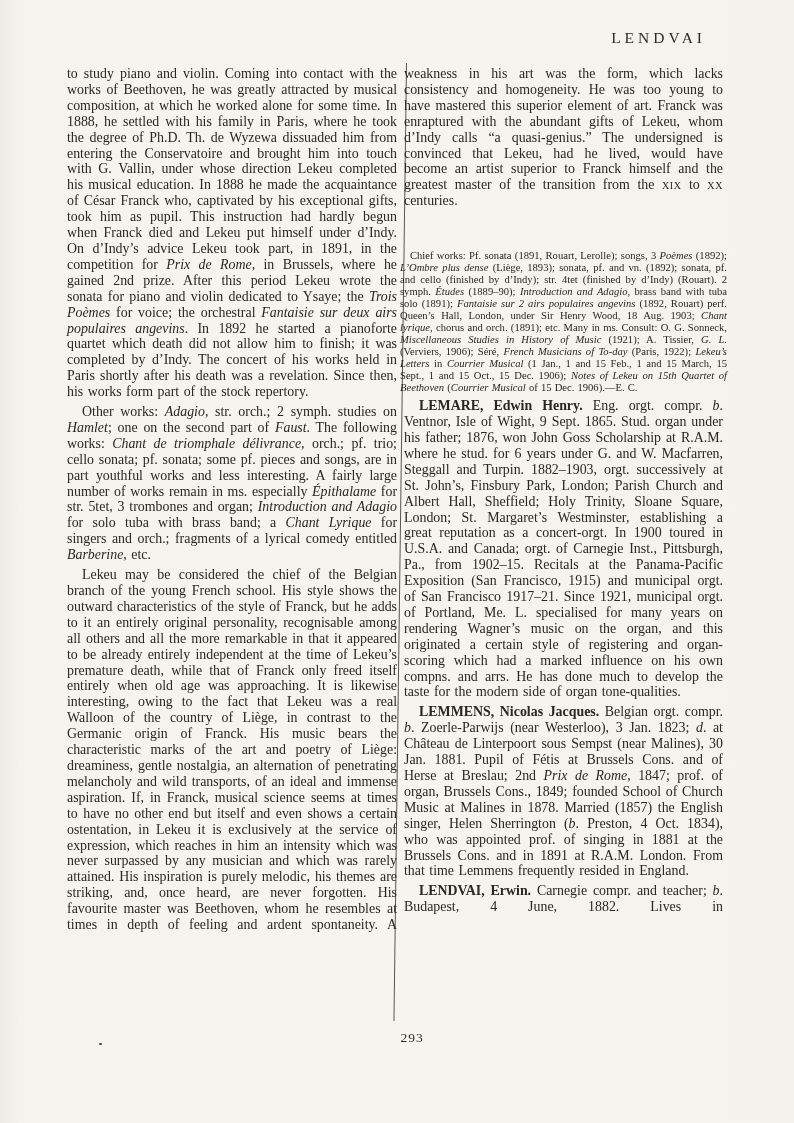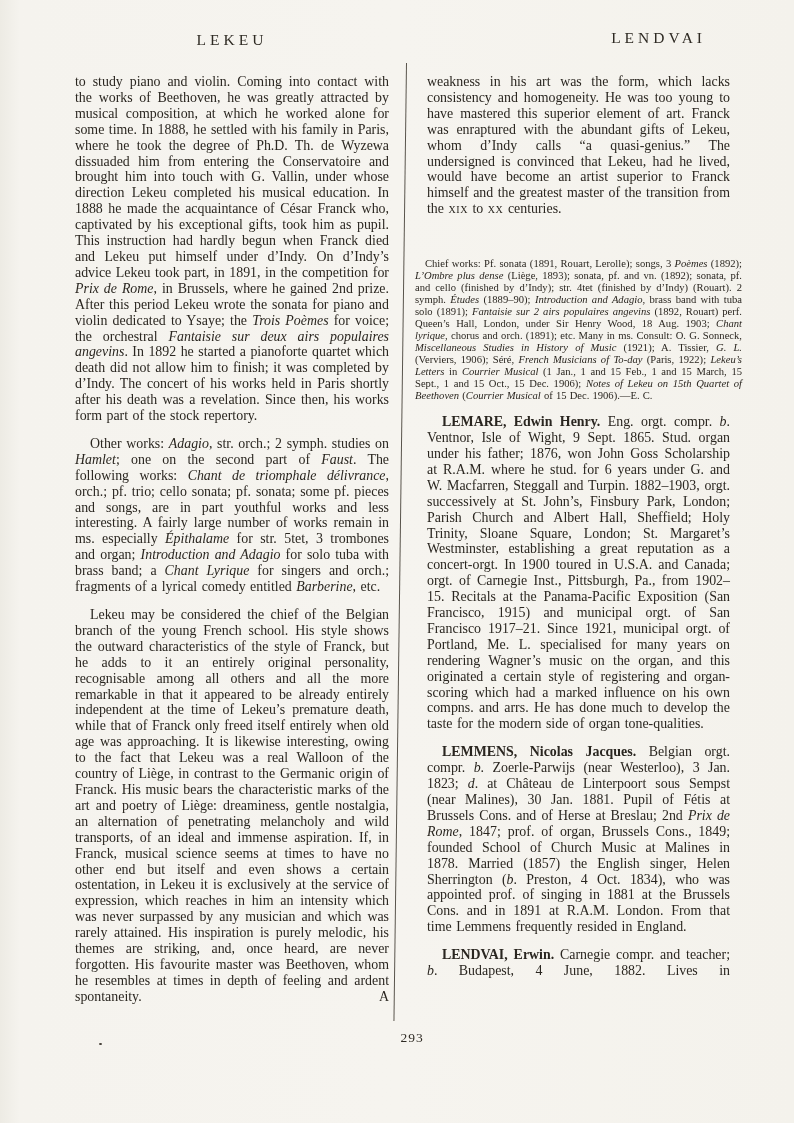--- a/index.html
+++ b/index.html
@@ -16,26 +16,26 @@
   }
   .col-header{
     position:absolute;top:31px;height:20px;
     font-size:15.5px;letter-spacing:4px;text-align:center;
     color:#2e2a23;
   }
   #hdr-left{left:63px;width:338px;}
   #hdr-right{left:406px;width:300px;top:29px;text-align:right;}
   .column{position:absolute;top:62px;}
   #col-left{left:63px;width:338px;}
-  #col-right{left:415px;width:327px;}
+  #col-right{left:400px;width:327px;}
   .divider{
     position:absolute;left:406px;top:63px;width:1.3px;height:958px;
     background:#59544c;transform:rotate(0.75deg);transform-origin:top center;
   }
-  .para{margin:12px;text-align:justify;word-spacing:1px;}
+  .para{margin:4px;text-align:justify;word-spacing:1px;}
   .para.body{font-size:13.9px;line-height:15.9px;}
   .para.small{font-size:10.6px;line-height:12px;margin:2px 0 1px 0;word-spacing:0.5px;}
   .para.indent{text-indent:15px;}
   .para.small.indent{text-indent:10px;margin-top:41px;}
   .para.flush{text-align-last:justify;}
   .i{font-style:italic;}
   .b{font-weight:bold;}
   .sc{font-variant:small-caps;letter-spacing:0.6px;}
   .page-number{
     position:absolute;left:412px;top:1030px;transform:translateX(-50%);
@@ -44,21 +44,20 @@
   .ink-speck{
     position:absolute;left:99px;top:1043px;width:3px;height:2.4px;
     background:#474239;border-radius:50%;
   }
 </style>
 </head>
 <body>
 
 <div class="page">
 
-  <div class="col-header" id="hdr-left">LEKEU</div>
 
   <div class="col-header" id="hdr-right">LENDVAI</div>
 
   <div class="divider"></div>
 
   <div class="column" id="col-left">
       <p class="para body"><span>to study piano and violin. Coming into contact with the works of Beethoven, he was greatly attracted by musical composition, at which he worked alone for some time. In 1888, he settled with his family in Paris, where he took the degree of Ph.D. Th. de Wyzewa dissuaded him from entering the Conservatoire and brought him into touch with G. Vallin, under whose direction Lekeu completed his musical education. In 1888 he made the acquaintance of César Franck who, captivated by his exceptional gifts, took him as pupil. This instruction had hardly begun when Franck died and Lekeu put himself under d’Indy. On d’Indy’s advice Lekeu took part, in 1891, in the competition for </span><span class="i">Prix de Rome</span><span>, in Brussels, where he gained 2nd prize. After this period Lekeu wrote the sonata for piano and violin dedicated to Ysaye; the </span><span class="i">Trois Poèmes</span><span> for voice; the orchestral </span><span class="i">Fantaisie sur deux airs populaires angevins</span><span>. In 1892 he started a pianoforte quartet which death did not allow him to finish; it was completed by d’Indy. The concert of his works held in Paris shortly after his death was a revelation. Since then, his works form part of the stock repertory.</span></p>
       <p class="para body indent"><span>Other works: </span><span class="i">Adagio</span><span>, str. orch.; 2 symph. studies on </span><span class="i">Hamlet</span><span>; one on the second part of </span><span class="i">Faust</span><span>. The following works: </span><span class="i">Chant de triomphale délivrance</span><span>, orch.; pf. trio; cello sonata; pf. sonata; some pf. pieces and songs, are in part youthful works and less interesting. A fairly large number of works remain in ms. especially </span><span class="i">Épithalame</span><span> for str. 5tet, 3 trombones and organ; </span><span class="i">Introduction and Adagio</span><span> for solo tuba with brass band; a </span><span class="i">Chant Lyrique</span><span> for singers and orch.; fragments of a lyrical comedy entitled </span><span class="i">Barberine</span><span>, etc.</span></p>
       <p class="para body indent flush"><span>Lekeu may be considered the chief of the Belgian branch of the young French school. His style shows the outward characteristics of the style of Franck, but he adds to it an entirely original personality, recognisable among all others and all the more remarkable in that it appeared to be already entirely independent at the time of Lekeu’s premature death, while that of Franck only freed itself entirely when old age was approaching. It is likewise interesting, owing to the fact that Lekeu was a real Walloon of the country of Liège, in contrast to the Germanic origin of Franck. His music bears the characteristic marks of the art and poetry of Liège: dreaminess, gentle nostalgia, an alternation of penetrating melancholy and wild transports, of an ideal and immense aspiration. If, in Franck, musical science seems at times to have no other end but itself and even shows a certain ostentation, in Lekeu it is exclusively at the service of expression, which reaches in him an intensity which was never surpassed by any musician and which was rarely attained. His inspiration is purely melodic, his themes are striking, and, once heard, are never forgotten. His favourite master was Beethoven, whom he resembles at times in depth of feeling and ardent spontaneity. A</span></p>
     </div>

